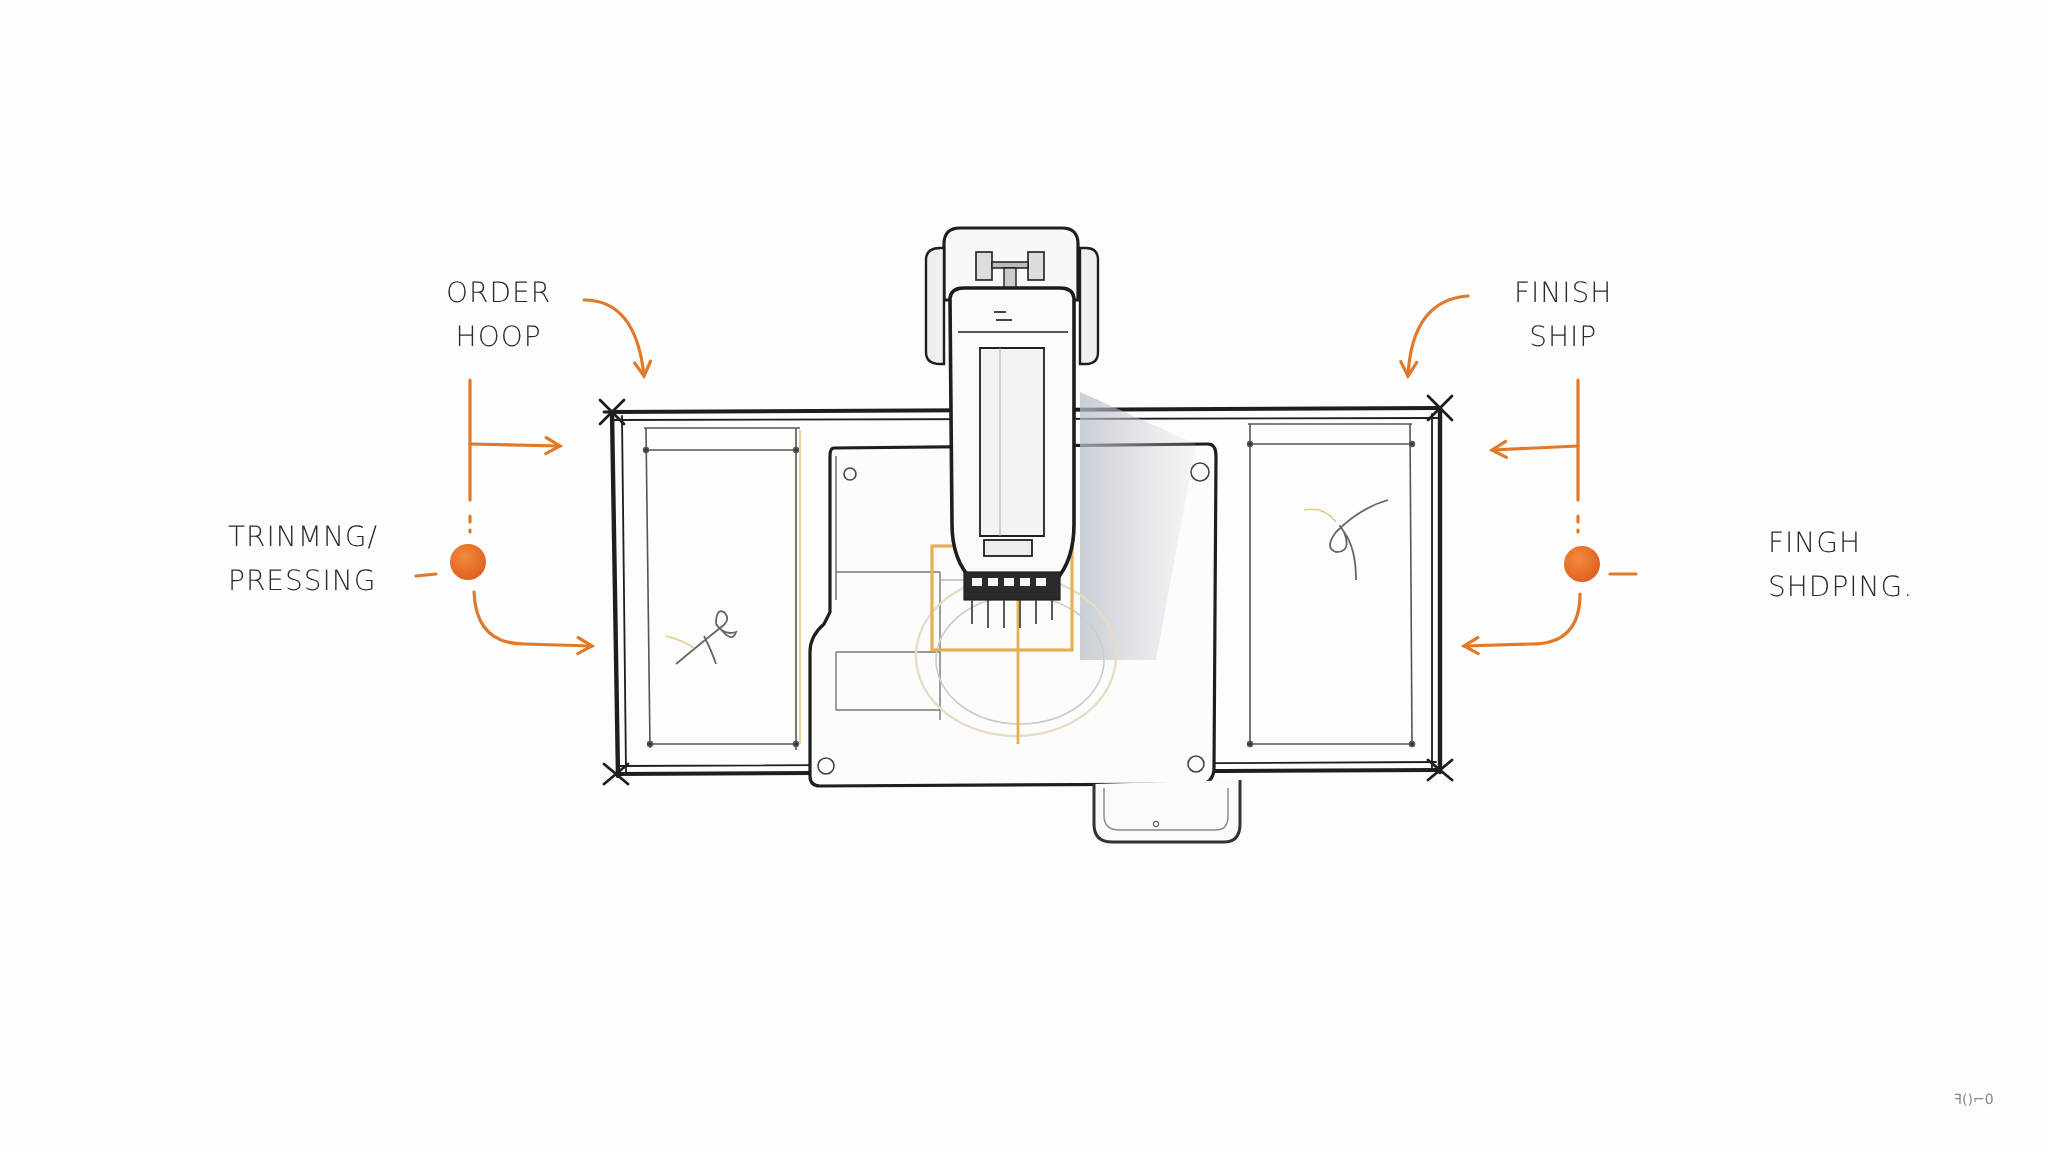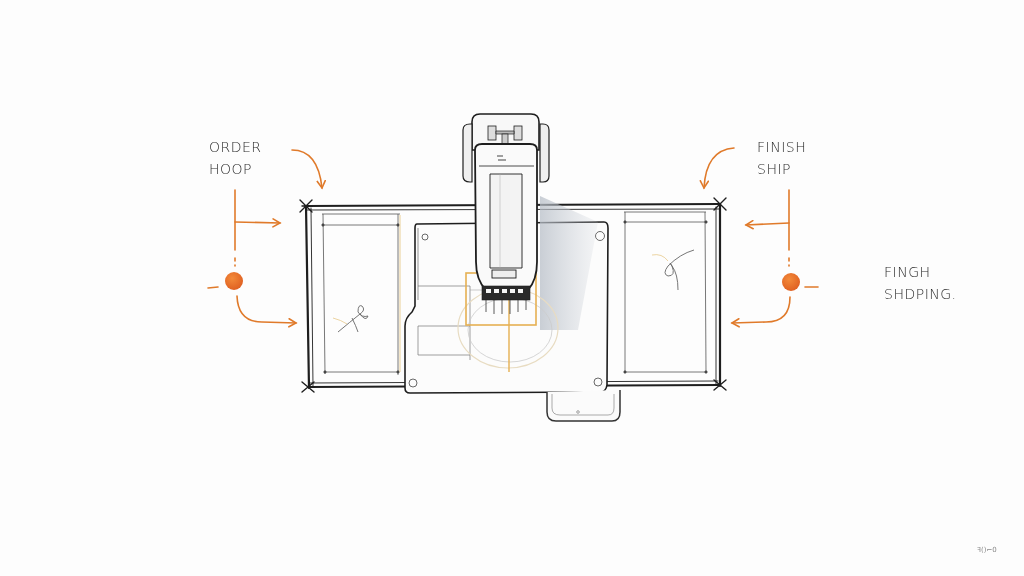--- a/index.html
+++ b/index.html
@@ -27,23 +27,23 @@
       font-family: "DejaVu Sans", sans-serif;
       font-size: 14px;
       letter-spacing: 0.5px;
       color: #2a2a2a;
       line-height: 22px;
       text-transform: uppercase;
       font-weight: 300;
       white-space: nowrap;
     }
     .label span { display: block; }
-    .lbl-order  { left: 209px; top: 136px; text-align: left; }
+    .lbl-order  { left: 223px; top: 136px; text-align: center; }
     .lbl-trim   { left: 114px; top: 258px; }
-    .lbl-finish { left: 757px; top: 136px; text-align: left; }
+    .lbl-finish { left: 757px; top: 136px; text-align: center; }
     .lbl-fing   { left: 884px; top: 261px; }
     .signature {
       position: absolute;
       left: 977px; top: 546px;
       font-family: "DejaVu Sans", sans-serif;
       font-size: 7px;
       color: #888;
     }
   </style>
 </head>
@@ -189,20 +189,24 @@
   </svg>
 
   <div style="position:absolute;left:225px;top:272px;width:18px;height:18px;border-radius:50%;background:radial-gradient(circle at 40% 35%, #f38a3a, #d9531a);"></div>
   <div style="position:absolute;left:782px;top:273px;width:18px;height:18px;border-radius:50%;background:radial-gradient(circle at 40% 35%, #f38a3a, #d9531a);"></div>
 
   <div class="label lbl-order">
     <span>ORDER</span>
     <span>HOOP</span>
   </div>
 
+  <div class="label lbl-trim">
+    <span>TRINMNG/</span>
+    <span>PRESSING</span>
+  </div>
 
   <div class="label lbl-finish">
     <span>FINISH</span>
     <span>SHIP</span>
   </div>
 
   <div class="label lbl-fing">
     <span>FINGH</span>
     <span>SHDPING.</span>
   </div>

